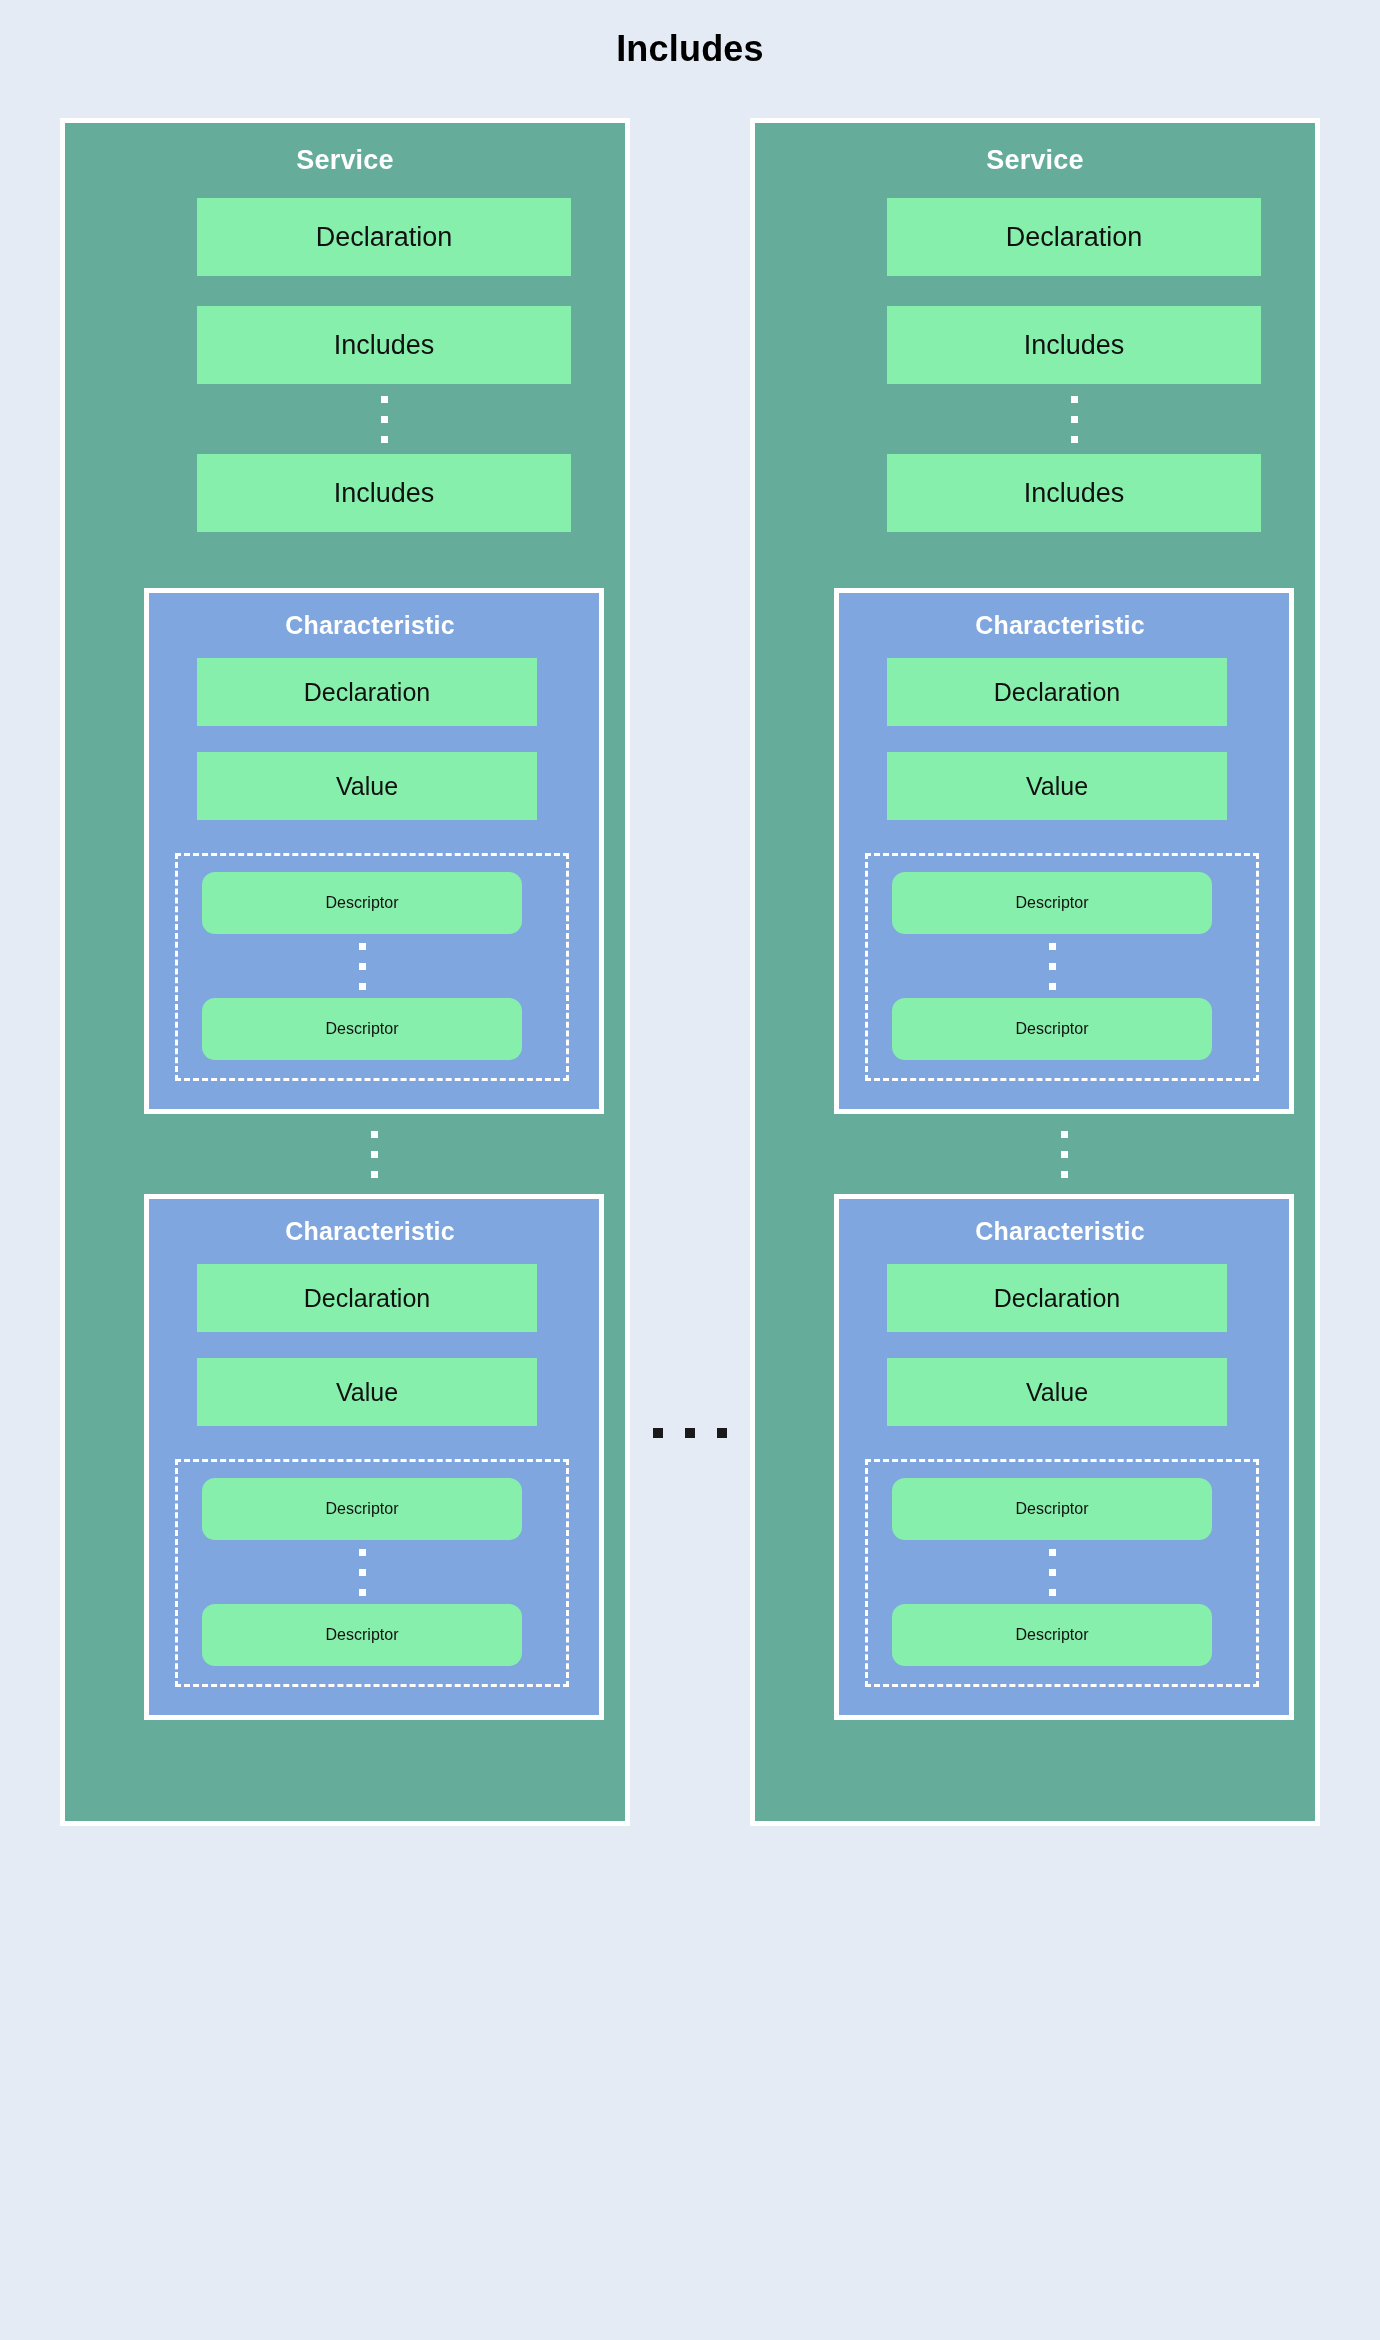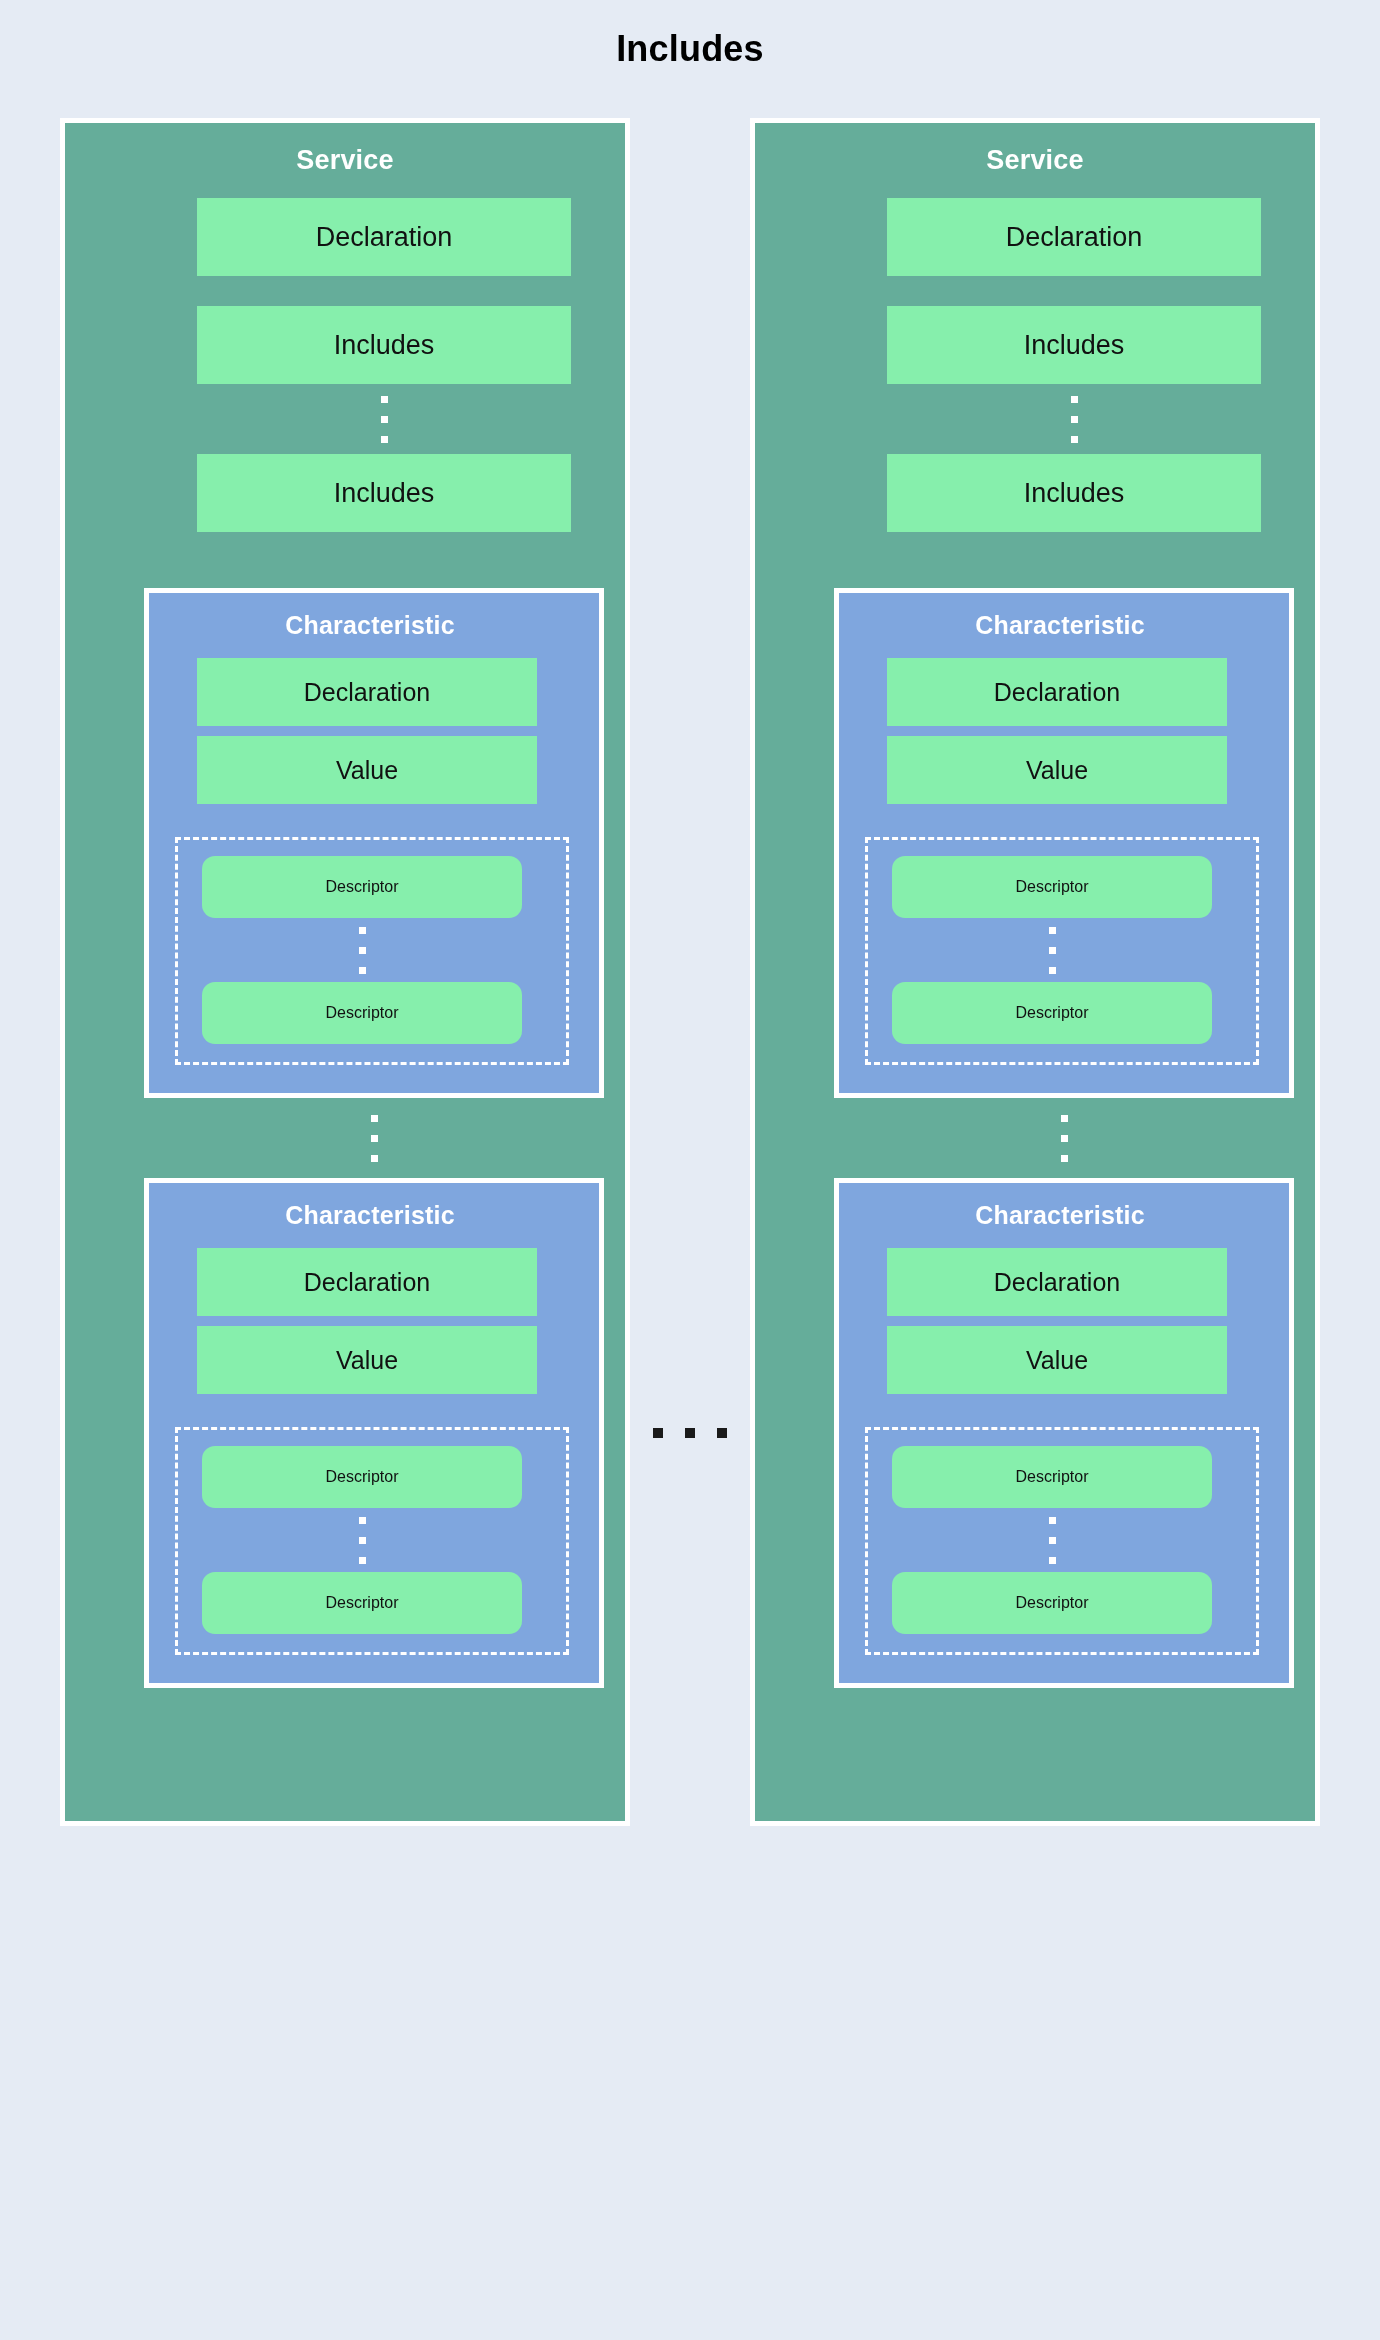--- a/index.html
+++ b/index.html
@@ -124,21 +124,21 @@
     margin-bottom: 18px;
     letter-spacing: 0.2px;
   }
 
   .char-leaf {
     width: 340px;
     height: 68px;
     margin-left: 48px;
     font-size: 25px;
   }
-  .char-leaf + .char-leaf { margin-top: 10px; }
+  .char-leaf + .char-leaf { margin-top: 26px; }
 
   
   .desc-group {
     margin: 33px 0 0 26px;
     width: 394px;
     border: 3px dashed #ffffff;
     padding: 16px 0 18px 0;
     display: flex;
     flex-direction: column;
   }

